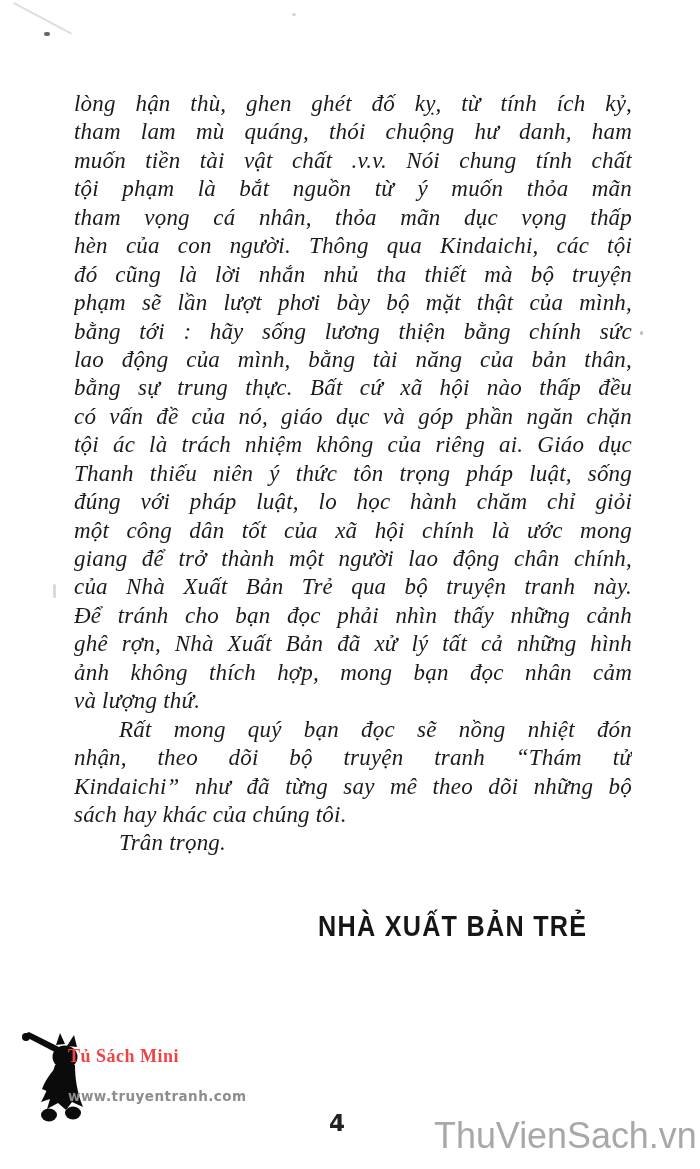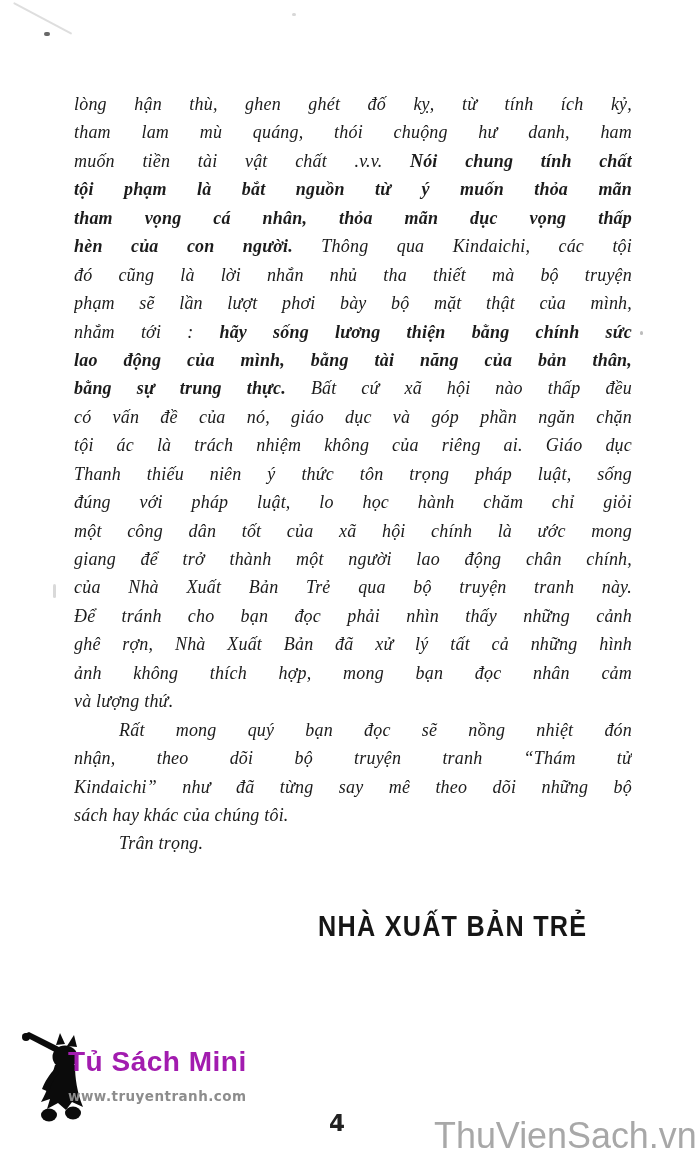--- a/index.html
+++ b/index.html
@@ -5,46 +5,46 @@
   html,body { margin:0; padding:0; background:#e8e8e8; }
   .page {
     position:relative; width:700px; height:1169px; margin:0 auto;
     background:#ffffff; overflow:hidden;
     font-family:"Liberation Serif", serif;
   }
 
   
   .body-text {
     position:absolute; left:74px; top:90px; width:558px;
-    color:#1b1b1b; font-style:italic; font-size:18px;
+    color:#1b1b1b; font-style:italic; font-size:23px;
   }
   .line {
     height:28.45px; line-height:28.45px;
     text-align:justify; text-align-last:justify;
     overflow:hidden; letter-spacing:0.2px;
   }
   .line.end { text-align-last:left; }
   .line.indent { padding-left:45px; }
-  .line .b { font-weight:bold; }
+  .line .b { font-weight:normal; }
 
   
   .publisher {
     position:absolute; left:318px; top:909px;
     font-family:"Liberation Sans", sans-serif; font-weight:bold;
     font-size:30px; color:#161616; letter-spacing:1.5px;
     transform:scaleX(0.84); transform-origin:left top; white-space:nowrap;
   }
 
   
   .footer-logo { position:absolute; left:20px; top:1030px; width:240px; height:96px; }
   .mascot { position:absolute; left:0; top:0; }
   .logo-title {
     position:absolute; left:48px; top:16px;
-    font-family:Liberation Sans, sans-serif; font-weight:bold;
-    font-size:28px; color:#a21caf; white-space:nowrap; letter-spacing:0.5px;
+    font-family:Liberation Serif, serif; font-weight:bold;
+    font-size:18px; color:#ef4444; white-space:nowrap; letter-spacing:0.5px;
   }
   .logo-url {
     position:absolute; left:48px; top:58px;
     font-family:"DejaVu Sans", sans-serif; font-weight:bold;
     font-size:14.5px; color:#8d8d8d; letter-spacing:0.5px;
     transform:scaleX(0.93); transform-origin:left top; white-space:nowrap;
   }
 
   
   .page-number {
@@ -83,21 +83,21 @@
 
   <div class="body-text">
       <div class="line"><span>lòng hận thù, ghen ghét đố kỵ, từ tính ích kỷ,</span></div>
       <div class="line"><span>tham lam mù quáng, thói chuộng hư danh, ham</span></div>
       <div class="line"><span>muốn tiền tài vật chất .v.v. </span><span class="b">Nói chung tính chất</span></div>
       <div class="line"><span class="b">tội phạm là bắt nguồn từ ý muốn thỏa mãn</span></div>
       <div class="line"><span class="b">tham vọng cá nhân, thỏa mãn dục vọng thấp</span></div>
       <div class="line"><span class="b">hèn của con người. </span><span>Thông qua Kindaichi, các tội</span></div>
       <div class="line"><span>đó cũng là lời nhắn nhủ tha thiết mà bộ truyện</span></div>
       <div class="line"><span>phạm sẽ lần lượt phơi bày bộ mặt thật của mình,</span></div>
-      <div class="line"><span>nhắm tới : </span><span class="b">hãy sống lương thiện bằng chính sức</span></div>
+      <div class="line"><span>bằng tới : </span><span class="b">hãy sống lương thiện bằng chính sức</span></div>
       <div class="line"><span class="b">lao động của mình, bằng tài năng của bản thân,</span></div>
       <div class="line"><span class="b">bằng sự trung thực. </span><span>Bất cứ xã hội nào thấp đều</span></div>
       <div class="line"><span>có vấn đề của nó, giáo dục và góp phần ngăn chặn</span></div>
       <div class="line"><span>tội ác là trách nhiệm không của riêng ai. Giáo dục</span></div>
       <div class="line"><span>Thanh thiếu niên ý thức tôn trọng pháp luật, sống</span></div>
       <div class="line"><span>đúng với pháp luật, lo học hành chăm chỉ giỏi</span></div>
       <div class="line"><span>một công dân tốt của xã hội chính là ước mong</span></div>
       <div class="line"><span>giang để trở thành một người lao động chân chính,</span></div>
       <div class="line"><span>của Nhà Xuất Bản Trẻ qua bộ truyện tranh này.</span></div>
       <div class="line"><span>Để tránh cho bạn đọc phải nhìn thấy những cảnh</span></div>

